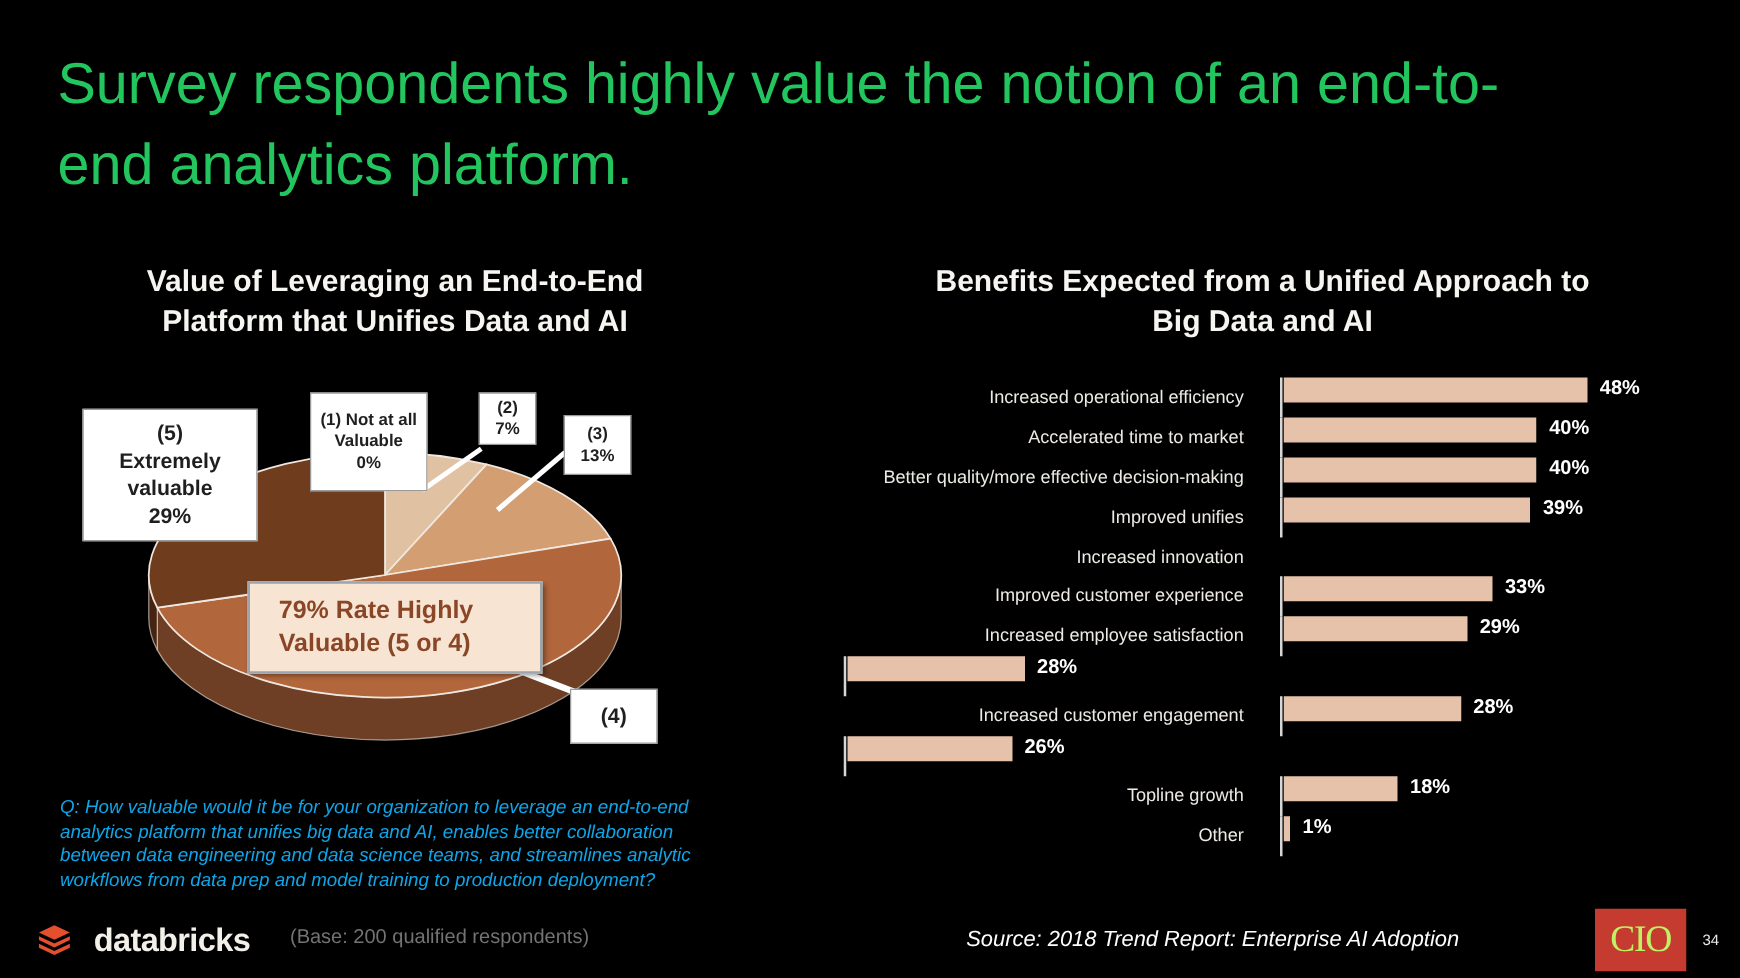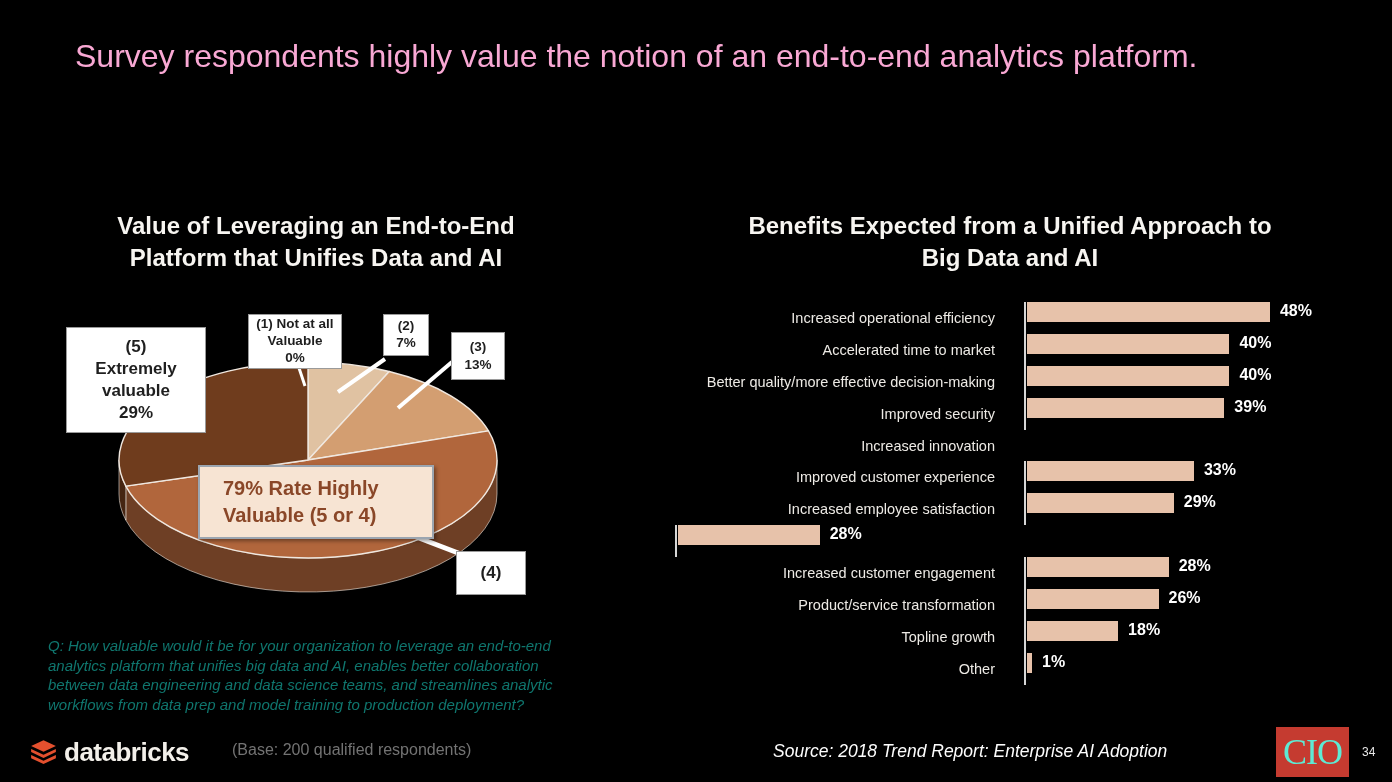--- a/index.html
+++ b/index.html
@@ -1,59 +1,59 @@
 <!DOCTYPE html>
 <html><head>
 <meta charset="utf-8">
 <style>
   html,body{margin:0;padding:0;background:#000;}
   .slide{position:relative;width:1392px;height:782px;background:#000;overflow:hidden;
          font-family:"Liberation Sans",sans-serif;color:#fff;}
-  .slide-title{position:absolute;left:46px;top:34px;width:1170px;font-size:32px;
-               font-weight:400;line-height:1.42;color:#f9a8d4;letter-spacing:0;margin-left:29px;}
+  .slide-title{position:absolute;left:46px;top:34px;width:1170px;font-size:46px;
+               font-weight:400;line-height:1.42;color:#22c55e;letter-spacing:0;}
   .chart-title{position:absolute;font-size:24px;font-weight:700;text-align:center;
                line-height:1.35;color:#f7f5f1;}
   .chart-title.left{left:86px;top:210px;width:460px;}
   .chart-title.right{left:730px;top:210px;width:560px;}
 
   
   .pie-svg{position:absolute;left:0;top:300px;}
   .callout{position:absolute;background:#fff;border:1px solid #9a9a9a;color:#1f1f1f;
            font-weight:700;text-align:center;z-index:5;box-sizing:border-box;}
   .callout span{display:block;}
   .box5{left:66px;top:327px;width:140px;padding:8px 16px;font-size:17px;line-height:1.3;}
-  .box1{left:248px;top:314px;width:94px;padding:1px 2px;font-size:13.5px;line-height:1.25;}
+  .box1{left:248px;top:314px;width:94px;padding:13px 2px;font-size:13.5px;line-height:1.25;}
   .box2{left:383px;top:314px;width:46px;padding:3px 2px;font-size:13.5px;line-height:1.25;}
   .box3{left:451px;top:332px;width:54px;padding:5px 2px;font-size:13.5px;line-height:1.35;}
   .box4{left:456px;top:551px;width:70px;padding:11px 2px;font-size:17px;}
   .center-callout{position:absolute;left:198px;top:465px;width:186px;z-index:6;
                   background:#f7e4d3;border:2px solid #9ba5b0;color:#8a4728;
                   font-size:20px;font-weight:700;line-height:1.35;text-align:left;
                   padding:8px 23px;box-shadow:2px 2px 4px rgba(0,0,0,0.4);}
   .question{position:absolute;left:48px;top:636px;width:548px;font-size:15px;
-            font-style:italic;color:#0f766e;line-height:1.3;}
+            font-style:italic;color:#0ea5e9;line-height:1.3;}
 
   
   .bar-chart{position:absolute;left:675px;top:302px;width:640px;}
   .bar-row{display:flex;align-items:center;height:31.9px;}
   .bar-label{flex:0 0 320px;text-align:right;padding-right:29px;font-size:14.5px;
              color:#edeae5;white-space:nowrap;}
   .bar-track{flex:1;align-self:stretch;display:flex;align-items:flex-start;
              border-left:2px solid #d6d6d6;padding-left:1px;}
   .bar{height:20px;}
   .bar-value{margin-left:10px;font-size:16px;font-weight:600;color:#fff;white-space:nowrap;}
 
   
-  .db-logo{position:absolute;left:30px;top:737px;display:flex;align-items:center;gap:7px;}
+  .db-logo{position:absolute;left:30px;top:737px;display:flex;align-items:center;gap:18px;}
   .db-wordmark{font-size:26px;font-weight:700;color:#f3f0ea;letter-spacing:-0.5px;}
   .base-note{position:absolute;left:232px;top:741px;font-size:16px;color:#737373;}
   .source-note{position:absolute;left:773px;top:741px;font-size:17.5px;font-style:italic;color:#fdfdfd;}
   .cio-logo{position:absolute;left:1276px;top:727px;width:73px;height:50px;background:#c53b30;
             display:flex;align-items:center;justify-content:center;}
-  .cio-text{font-family:"Liberation Serif",serif;font-size:36px;color:#5eead4;letter-spacing:-1px;}
+  .cio-text{font-family:"Liberation Serif",serif;font-size:30px;color:#bef264;letter-spacing:-1px;}
   .page-num{position:absolute;left:1362px;top:745px;font-size:12px;color:#e8e8e8;}
 </style>
 </head>
 <body>
 
 <div class="slide">
 
   <div class="slide-title">Survey respondents highly value the notion of an end-to-end analytics platform.</div>
 
   <div class="chart-title left">Value of Leveraging an End-to-End Platform that Unifies Data and AI</div>
@@ -112,21 +112,21 @@
         </div>
       </div>
       <div class="bar-row">
         <div class="bar-label">Better quality/more effective decision-making</div>
         <div class="bar-track">
           <div class="bar" style="width: 202.4px; background: rgb(231, 194, 170);"></div>
           <div class="bar-value">40%</div>
         </div>
       </div>
       <div class="bar-row">
-        <div class="bar-label">Improved security</div>
+        <div class="bar-label">Improved unifies</div>
         <div class="bar-track">
           <div class="bar" style="width: 197.34px; background: rgb(231, 194, 170);"></div>
           <div class="bar-value">39%</div>
         </div>
       </div>
       <div class="bar-row">
         <div class="bar-label">Increased innovation</div>
       </div>
       <div class="bar-row">
         <div class="bar-label">Improved customer experience</div>
@@ -149,21 +149,20 @@
         </div>
       </div>
       <div class="bar-row">
         <div class="bar-label">Increased customer engagement</div>
         <div class="bar-track">
           <div class="bar" style="width: 141.68px; background: rgb(231, 194, 170);"></div>
           <div class="bar-value">28%</div>
         </div>
       </div>
       <div class="bar-row">
-        <div class="bar-label">Product/service transformation</div>
         <div class="bar-track">
           <div class="bar" style="width: 131.56px; background: rgb(231, 194, 170);"></div>
           <div class="bar-value">26%</div>
         </div>
       </div>
       <div class="bar-row">
         <div class="bar-label">Topline growth</div>
         <div class="bar-track">
           <div class="bar" style="width: 91.08px; background: rgb(231, 194, 170);"></div>
           <div class="bar-value">18%</div>

